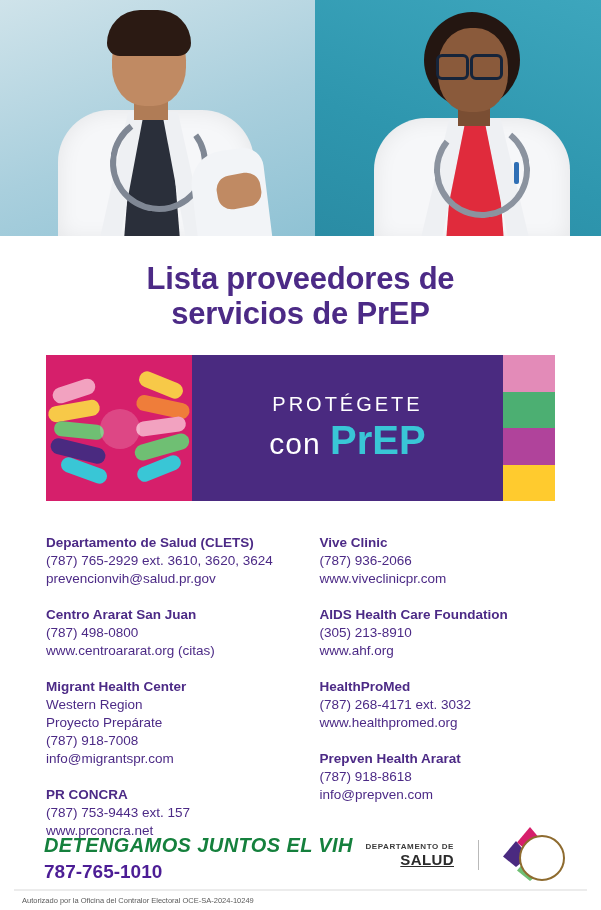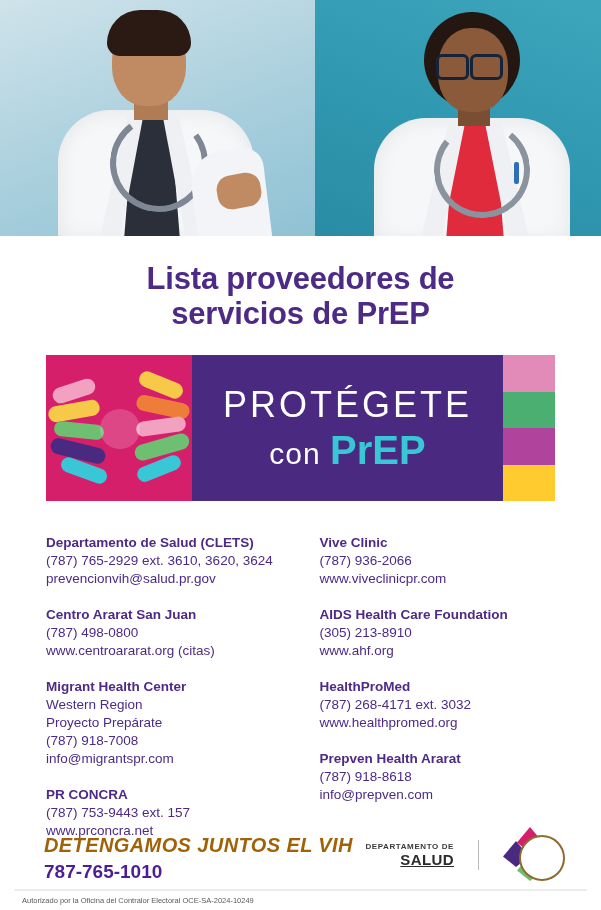--- a/index.html
+++ b/index.html
@@ -194,21 +194,21 @@
   .banner-mid {
     flex: 1;
     background: #4a2a80;
     display: flex;
     flex-direction: column;
     align-items: center;
     justify-content: center;
     color: #ffffff;
   }
   .banner-mid .l1 {
-    font-size: 36px;
+    font-size: 20px;
     letter-spacing: 3px;
     font-weight: normal;
   }
   .banner-mid .l2 {
     font-size: 30px;
     letter-spacing: 1px;
     margin-top: 2px;
   }
   .banner-mid .l2 b {
     font-size: 40px;
@@ -252,21 +252,21 @@
   .footer-main {
     display: flex;
     align-items: flex-end;
     justify-content: space-between;
     padding: 0 6px 6px 30px;
   }
   .slogan {
     font-size: 20px;
     font-weight: bold;
     font-style: italic;
-    color: #a16207;
+    color: #15803d;
     letter-spacing: 0.4px;
   }
   .phone {
     font-size: 19px;
     font-weight: bold;
     color: #4c1d95;
     margin-top: 4px;
   }
   .gov-block {
     display: flex;

